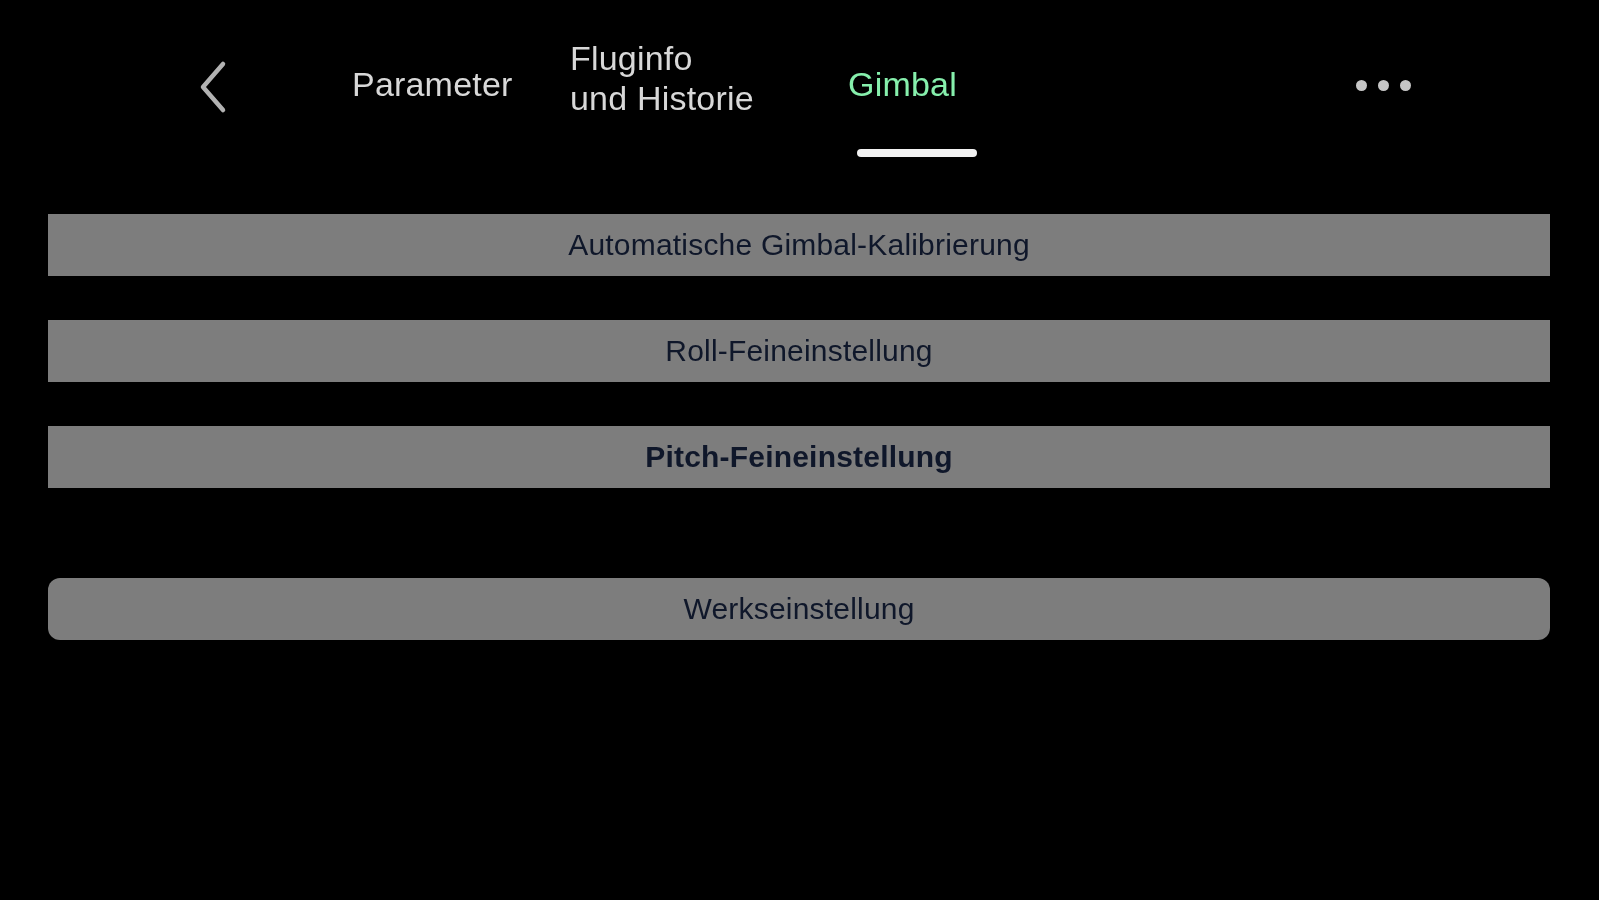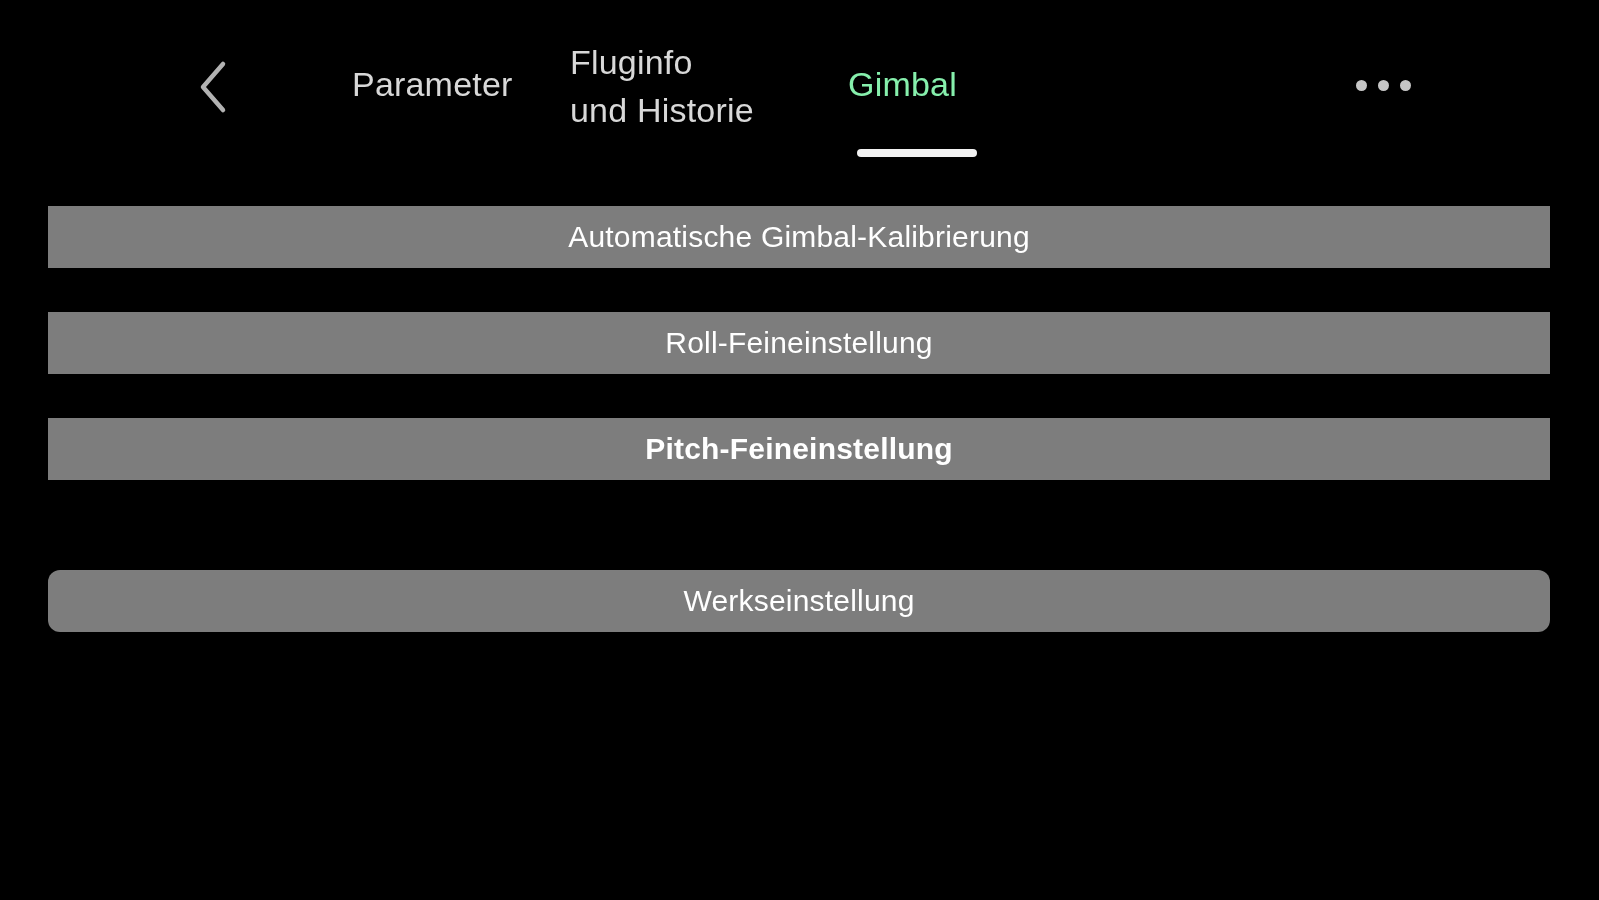--- a/index.html
+++ b/index.html
@@ -36,21 +36,21 @@
     justify-content: center;
     cursor: pointer;
     background: transparent;
     border: none;
     padding: 0;
   }
   .tab {
     position: absolute;
     color: #d8d8d8;
     font-size: 34px;
-    line-height: 48px;
+    line-height: 40px;
     white-space: pre-line;
     letter-spacing: 0.2px;
     cursor: pointer;
   }
   .tab.single {
     top: 50px;
     line-height: 44px;
   }
   .tab.double {
     top: 26px;
@@ -90,30 +90,31 @@
     background: #c6c6c6;
   }
 
   
   .action-btn {
     position: absolute;
     left: 48px;
     width: 1502px;
     height: 62px;
     background: #7d7d7d;
-    color: #ffffff;
+    color: #0f172a;
     font-size: 30px;
     font-family: "Liberation Sans", sans-serif;
     letter-spacing: 0.2px;
     display: flex;
     align-items: center;
     justify-content: center;
     border: none;
     cursor: pointer;
     padding: 16px;
+    margin-top: 8px;
   }
   .btn-1 { top: 206px; }
   .btn-2 { top: 312px; }
   .btn-3 { top: 418px; font-weight: bold; }
   .btn-4 { top: 570px; border-radius: 12px; }
 </style>
 </head>
 <body>
 
 <div class="screen">

